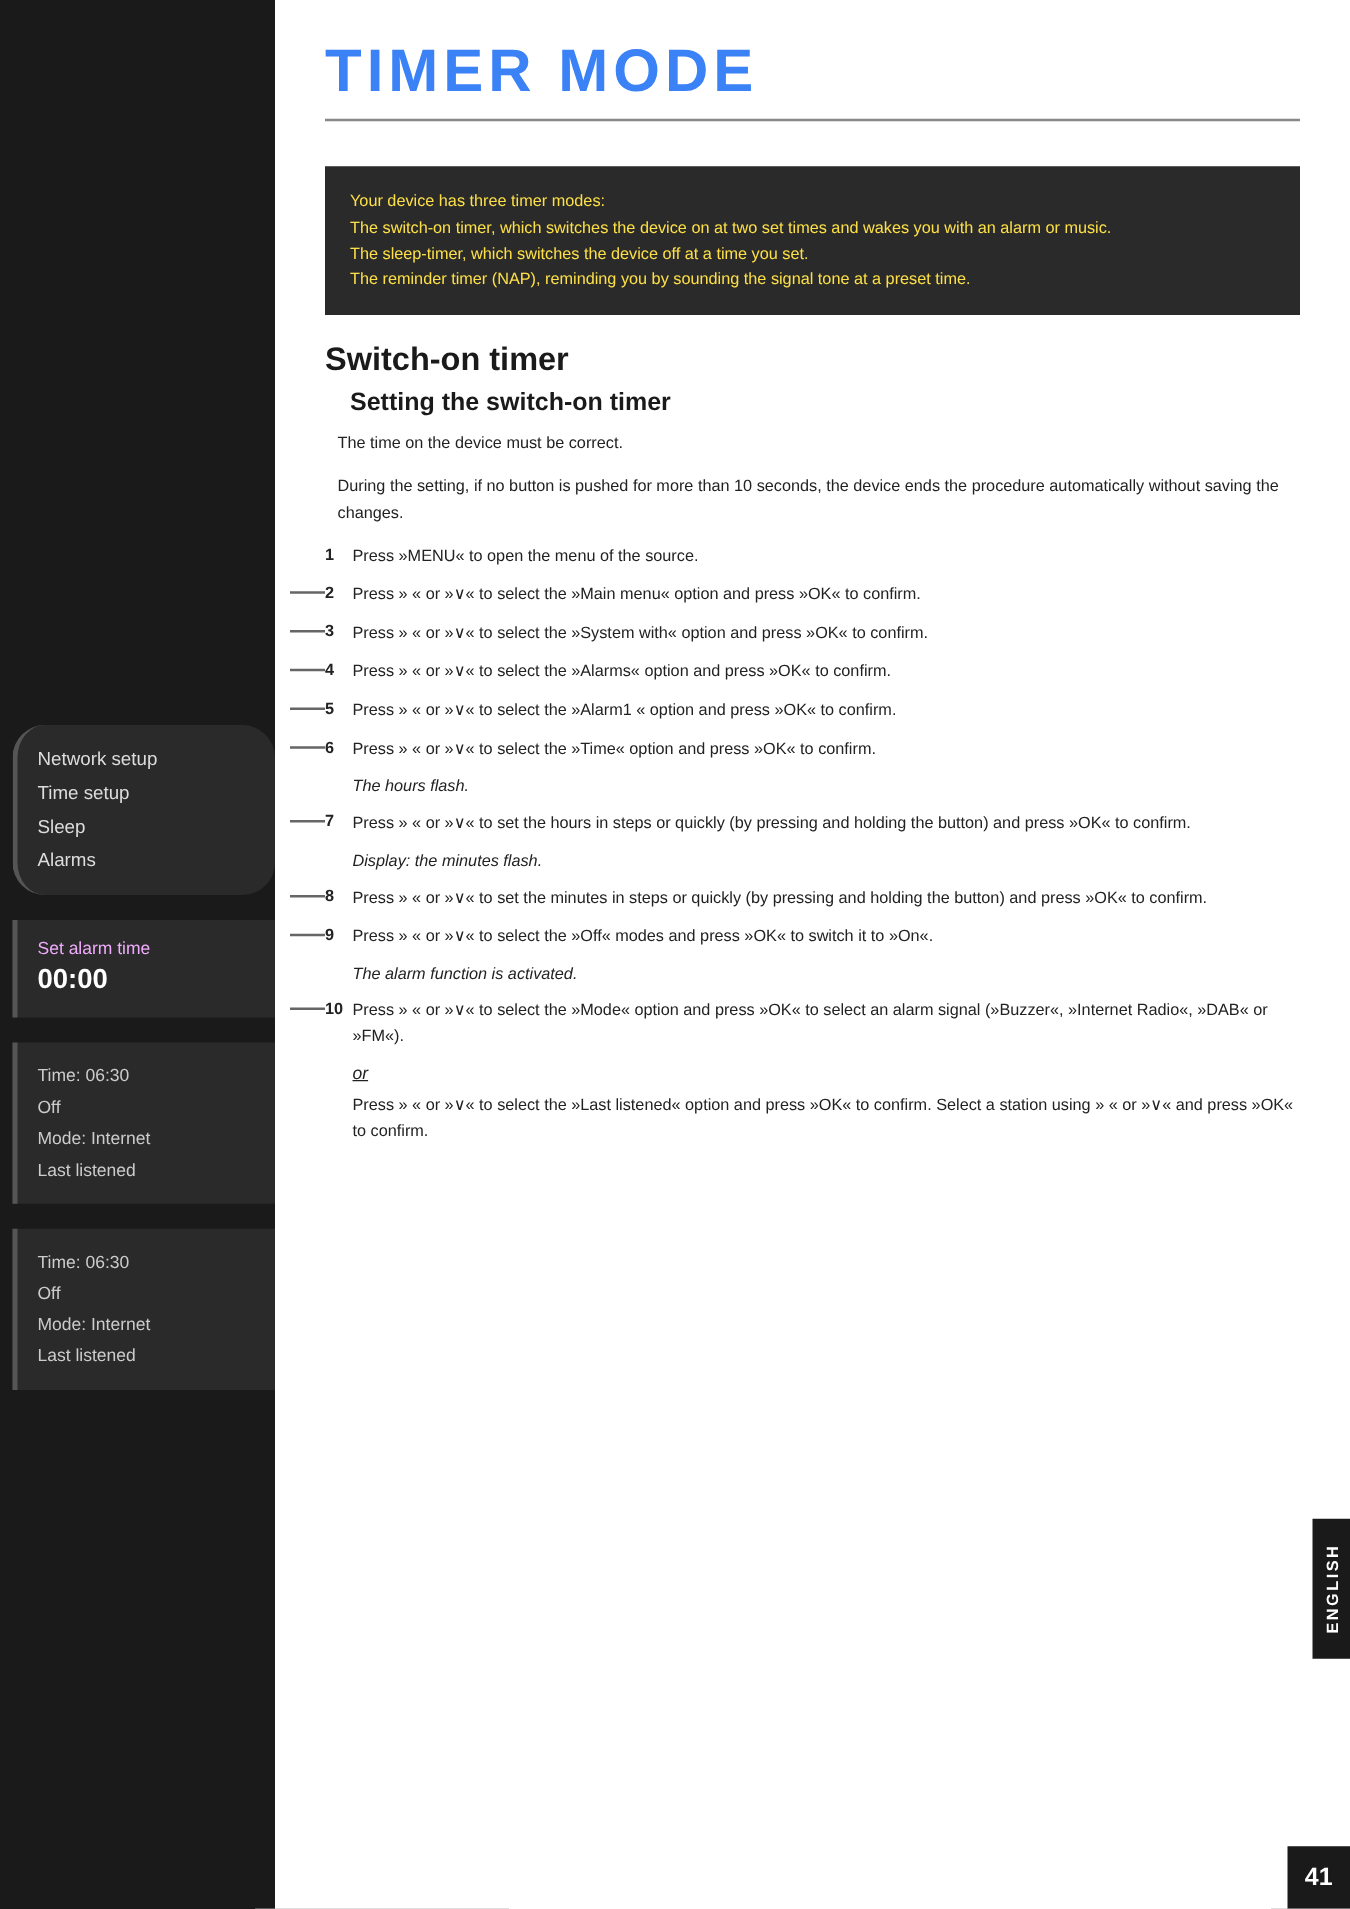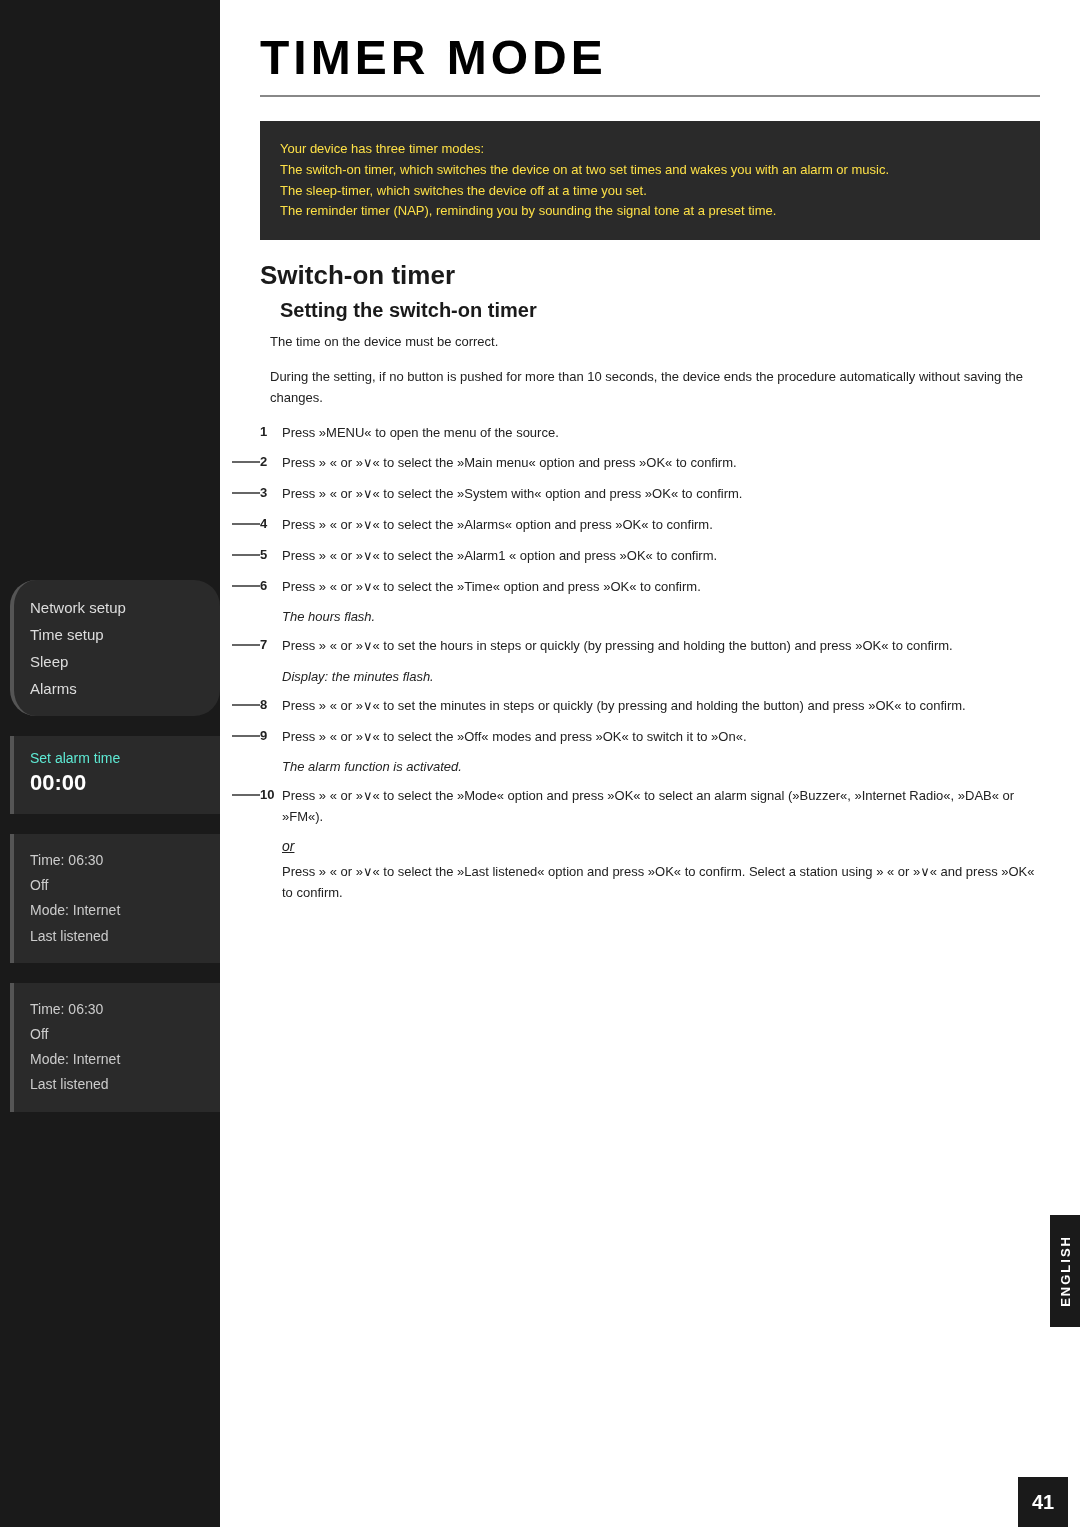--- a/index.html
+++ b/index.html
@@ -50,21 +50,21 @@
 
     .sidebar-alarm-box {
       background: #2a2a2a;
       border-left: 4px solid #555;
       margin-top: 20px;
       margin-left: 10px;
       padding: 14px 16px;
     }
 
     .sidebar-alarm-box .alarm-title {
-      color: #5eead4;
+      color: #f0abfc;
       font-size: 14px;
       margin-bottom: 4px;
     }
 
     .sidebar-alarm-box .alarm-time {
       color: #fff;
       font-size: 22px;
       font-weight: bold;
       margin-bottom: 4px;
     }
@@ -107,26 +107,26 @@
 
     
     .page-header {
       background: #fff;
       padding: 30px 40px 0 40px;
     }
 
     .page-title {
       font-size: 48px;
       font-weight: bold;
-      color: #000000;
+      color: #3b82f6;
       letter-spacing: 4px;
       text-transform: uppercase;
       border-bottom: 2px solid #888;
       padding-bottom: 10px;
-      margin-bottom: 4px;
+      margin-bottom: 16px;
     }
 
     
     .content-body {
       padding: 20px 40px 20px 40px;
     }
 
     .intro-box {
       background: #2a2a2a;
       color: #fde047;
@@ -234,21 +234,21 @@
       font-weight: bold;
       writing-mode: vertical-rl;
       transform: rotate(180deg);
       letter-spacing: 2px;
     }
 
     
     .page-number {
       position: absolute;
       bottom: 0;
-      right: 12px;
+      right: 0;
       width: 50px;
       height: 50px;
       background: #1a1a1a;
       color: #fff;
       display: flex;
       align-items: center;
       justify-content: center;
       font-size: 20px;
       font-weight: bold;
     }

